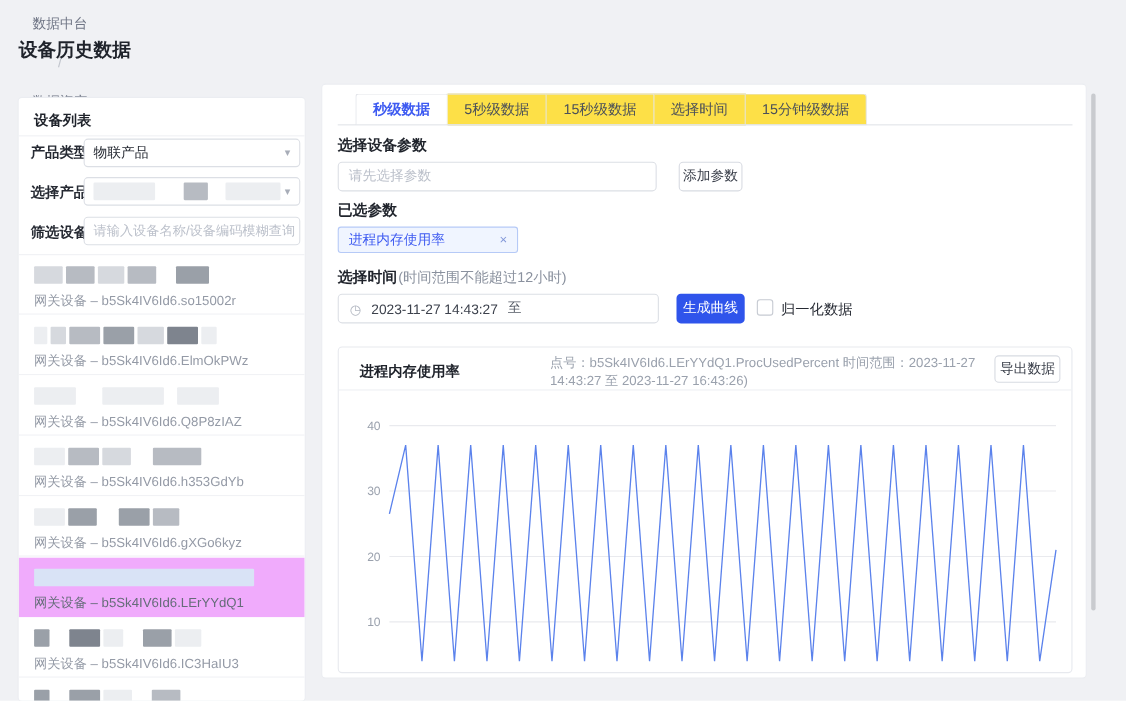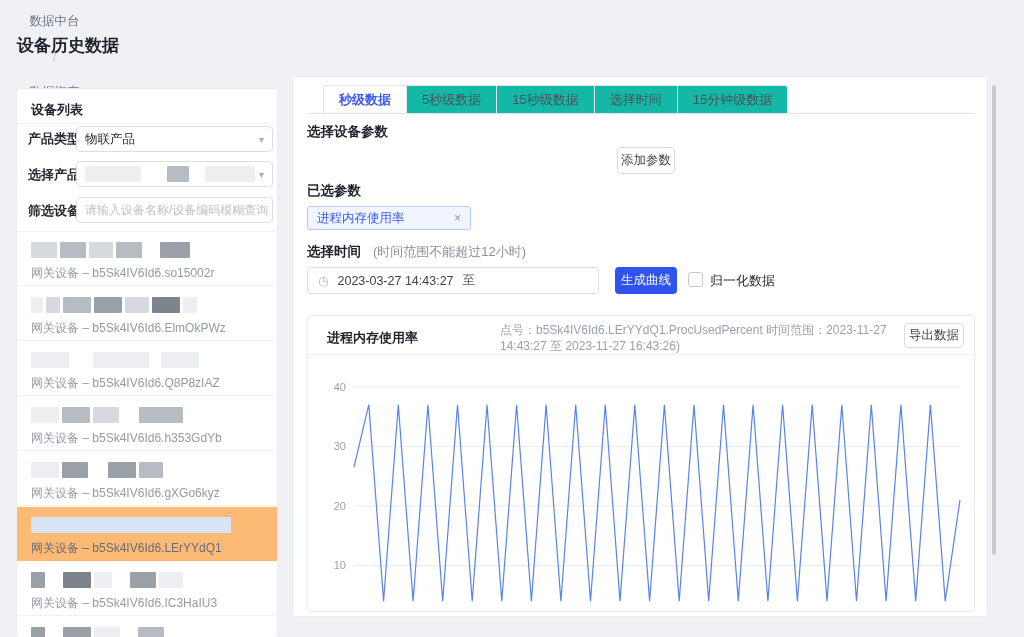--- a/index.html
+++ b/index.html
@@ -23,43 +23,43 @@
   .sb-title { position:absolute; left:14px; top:12px; font-size:13px; font-weight:bold; color:#1f232b; }
   .sb-divider { position:absolute; left:0; width:100%; height:1px; background:#f0f1f4; }
   .filter-label { position:absolute; left:11px; font-size:13px; font-weight:bold; color:#262a33; }
   .control { position:absolute; left:59px; width:197px; height:26px; border:1px solid #dcdfe5; border-radius:4px; background:#fff; font-size:12.5px; display:flex; align-items:center; padding:0 8px; }
   .control .val { color:#262a33; }
   .control .chev { position:absolute; right:8px; color:#a8adb8; font-size:10px; }
   .control .ph { color:#bcc1cb; font-size:12px; white-space:nowrap; }
 
   .device-list { position:absolute; left:0; top:143px; width:260px; height:406px; }
   .device-item { position:absolute; left:0; width:260px; height:54px; border-bottom:1px solid #f1f2f5; padding:10px 14px 0 14px; cursor:pointer; }
-  .device-item.selected { background:#fdba74; border-bottom:none; }
+  .device-item.selected { background:#f0abfc; border-bottom:none; }
   .mask-line { height:16px; display:flex; align-items:center; }
   .mask-line span { display:inline-block; height:16px; margin-right:3px; border-radius:1px; }
   .g0 { background:transparent; }
   .g1 { background:#eceef1; }
   .g2 { background:#d6d9de; }
   .g3 { background:#b7bbc2; }
   .g4 { background:#9aa0a8; }
   .g5 { background:#7e848e; }
   .g6 { background:#d9e3f6; }
   .device-code { margin-top:7px; font-size:12px; color:#949aa6; white-space:nowrap; }
   .device-item.selected .device-code { color:#656c79; }
 
   
   .tabs { position:absolute; left:14px; top:8px; display:flex;padding-left:16px; }
-  .tab { height:29px; padding:0 15px; display:flex; align-items:center; font-size:13px; color:#4a4f59; background:#14b8a6; border:1px solid #e2e4e9; border-left:none; cursor:pointer; }
+  .tab { height:29px; padding:0 15px; display:flex; align-items:center; font-size:13px; color:#4a4f59; background:#fde047; border:1px solid #e2e4e9; border-left:none; cursor:pointer; }
   .tab:first-child { border-left:1px solid #e2e4e9; border-radius:3px 0 0 0; }
   .tab:last-child { border-radius:0 3px 0 0; }
   .tab.active { background:#fff; color:#3d5af1; font-weight:bold; border-bottom:1px solid #fff; }
   .tabline { position:absolute; left:14px; top:36px; width:668px; height:1px; background:#e2e4e9; }
 
   .sec-heading { position:absolute; left:14px; font-size:13.5px; font-weight:bold; color:#1f232b; }
-  .note { font-weight:normal; color:#8a919e; font-size:13px; margin-left:12px; }
+  .note { font-weight:normal; color:#8a919e; font-size:13px; margin-left:1px; }
 
   .param-input { position:absolute; left:14px; top:70px; width:290px; height:27px; border:1px solid #dcdfe5; border-radius:4px; background:#fff; display:flex; align-items:center; padding:0 9px; }
   .param-input .ph { color:#bcc1cb; font-size:12.5px; }
   .btn-plain { position:absolute; height:27px; border:1px solid #d8dbe2; border-radius:4px; background:#fff; font-size:12.5px; color:#3a3f4a; display:flex; align-items:center; justify-content:center; cursor:pointer; }
   .add-btn { left:324px; top:70px; width:58px; }
 
   .tag { position:absolute; left:14px; top:129px; width:164px; height:24px; background:#f0f5ff; border:1px solid #b6caf7; border-radius:3px; display:flex; align-items:center; padding:0 9px; }
   .tag .tag-label { font-size:12.5px; color:#3d5af1; flex:1; }
   .tag .tag-close { font-size:12px; color:#8096d8; cursor:pointer; }
 
@@ -216,36 +216,39 @@
       <div class="tab active">秒级数据</div>
       <div class="tab">5秒级数据</div>
       <div class="tab">15秒级数据</div>
       <div class="tab">选择时间</div>
       <div class="tab">15分钟级数据</div>
     </div>
     <div class="tabline"></div>
 
     <div class="sec-heading" style="top:46px">选择设备参数</div>
 
+    <div class="param-input">
+      <span class="ph">请先选择参数</span>
+    </div>
     <div class="btn-plain add-btn">添加参数</div>
 
     <div class="sec-heading" style="top:105px">已选参数</div>
 
     <div class="tag">
       <span class="tag-label">进程内存使用率</span>
       <span class="tag-close">×</span>
     </div>
 
     <div class="sec-heading" style="top:166px">
       <span>选择时间</span><span class="note">(时间范围不能超过12小时)</span>
     </div>
 
     <div class="date-input">
       <span class="clock">◷</span>
-      <span>2023-03-27 14:43:27</span>
+      <span>2023-11-27 14:43:27</span>
       <span class="date-sep">至</span>
     </div>
     <div class="btn-primary">生成曲线</div>
     <div class="checkbox"></div>
     <div class="checkbox-label">归一化数据</div>
 
     <div class="chart-panel">
       <div class="chart-header">
         <div class="chart-title">进程内存使用率</div>
         <div class="chart-subtitle">点号：b5Sk4IV6Id6.LErYYdQ1.ProcUsedPercent 时间范围：2023-11-27 14:43:27 至 2023-11-27 16:43:26)</div>

